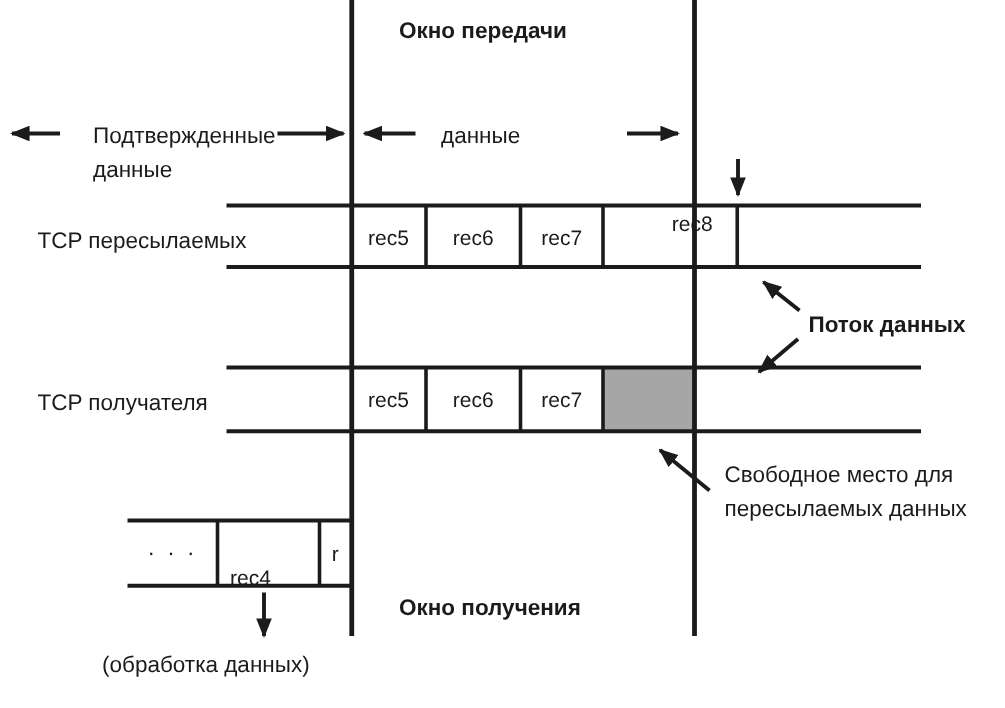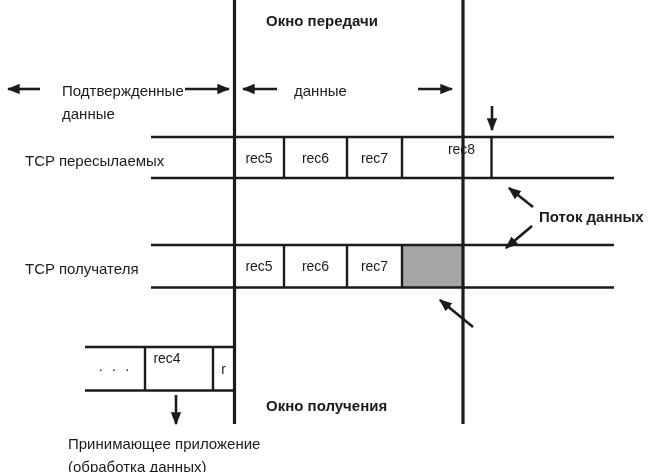--- a/index.html
+++ b/index.html
@@ -105,32 +105,35 @@
     <span class="ln">данные</span>
   </div>
 
 
   <div class="lbl" style="left:25px; top:149px;">TCP пересылаемых</div>
 
   <div class="lbl bold" style="left:539px; top:205px;">Поток данных</div>
 
   <div class="lbl" style="left:25px; top:257px;">TCP получателя</div>
 
+  <div class="lbl" style="left:483px; top:305px;">
+    <span class="ln">Свободное место для</span>
+    <span class="ln">пересылаемых данных</span>
+  </div>
 
   <div class="lbl" style="left:68px; top:432px;">
-    <span class="ln">Принимающее приложение</span>
     <span class="ln">(обработка данных)</span>
   </div>
 
   <div class="cell" style="left:234px; top:137px; width:50px; height:41px;">rec5</div>
   <div class="cell" style="left:284px; top:137px; width:63px; height:41px;">rec6</div>
   <div class="cell" style="left:347px; top:137px; width:55px; height:41px;">rec7</div>
   <div class="cell shift-r" style="left:402px; top:137px; width:89px; height:23px;">rec8</div>
 
   <div class="cell" style="left:234px; top:245px; width:50px; height:42px;">rec5</div>
   <div class="cell" style="left:284px; top:245px; width:63px; height:42px;">rec6</div>
   <div class="cell" style="left:347px; top:245px; width:55px; height:42px;">rec7</div>
 
   <div class="cell dots" style="left:85px; top:347px; width:60px; height:43px;">· · ·</div>
-  <div class="cell" style="left:145px; top:336px; width:44px; height:43px;">rec4</div>
+  <div class="cell" style="left:145px; top:363px; width:44px; height:43px;">rec4</div>
   <div class="cell" style="left:213px; top:347px; width:21px; height:43px;">r</div>
 
 </div>
 
 </body></html>

